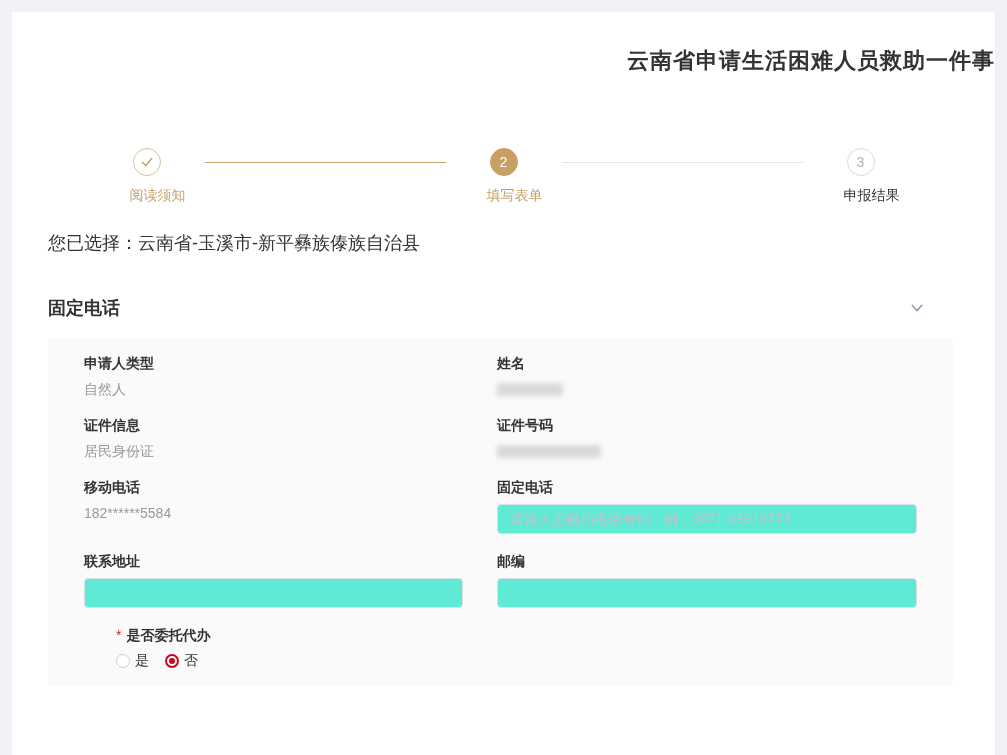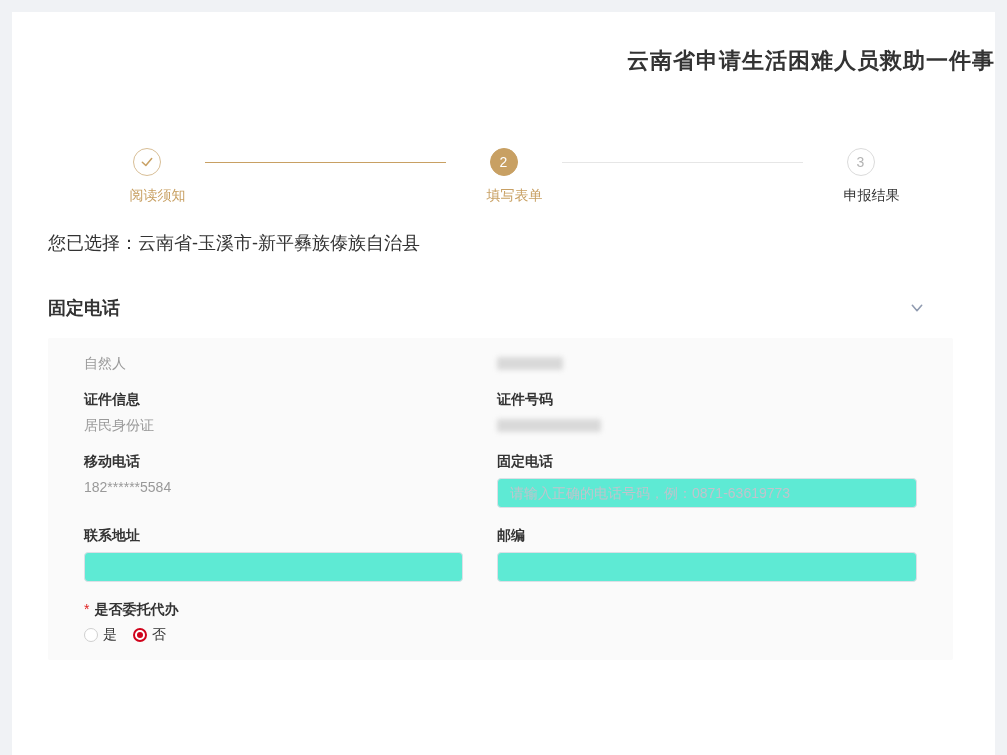--- a/index.html
+++ b/index.html
@@ -113,21 +113,21 @@
     margin-top: 18px;
     background: #FAFAFA;
     border-radius: 2px;
     padding: 16px 36px 16px;
   }
   .grid {
     display: grid;
     grid-template-columns: 413px 1fr;
     row-gap: 18px;
   }
-  .cell-full { grid-column: 1 / span 2; }
+  .cell-full { grid-column: 1 / span 2; margin-left: 32px; }
   .f-label {
     font-size: 14px;
     font-weight: 700;
     color: #333333;
     line-height: 18px;
     margin-bottom: 8px;
   }
   .f-value {
     font-size: 14px;
     color: #999999;
@@ -240,23 +240,25 @@
       <span class="section-title">固定电话</span>
       <svg class="chevron" viewBox="0 0 24 24" fill="none" stroke="currentColor" stroke-width="2.4" stroke-linecap="round" stroke-linejoin="round">
           <polyline points="5,8 12,16 19,8"></polyline>
         </svg>
     </div>
 
     <div class="panel">
       <div class="grid">
 
         <div class="cell">
+          <div class="f-label">申请人类型</div>
           <div class="f-value">自然人</div>
         </div>
         <div class="cell">
+          <div class="f-label">姓名</div>
           <div class="f-value">
               <span class="blur blur-name"></span>
             </div>
         </div>
 
         <div class="cell">
           <div class="f-label">证件信息</div>
           <div class="f-value">居民身份证</div>
         </div>
         <div class="cell">

